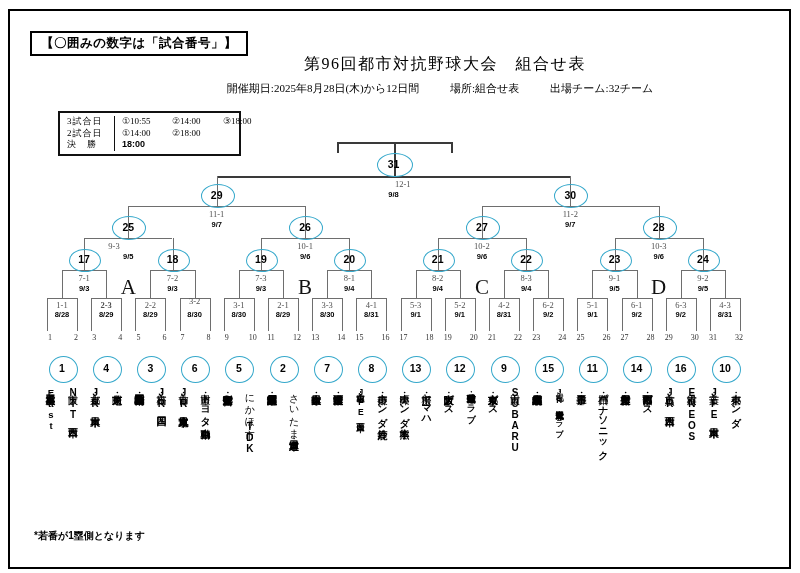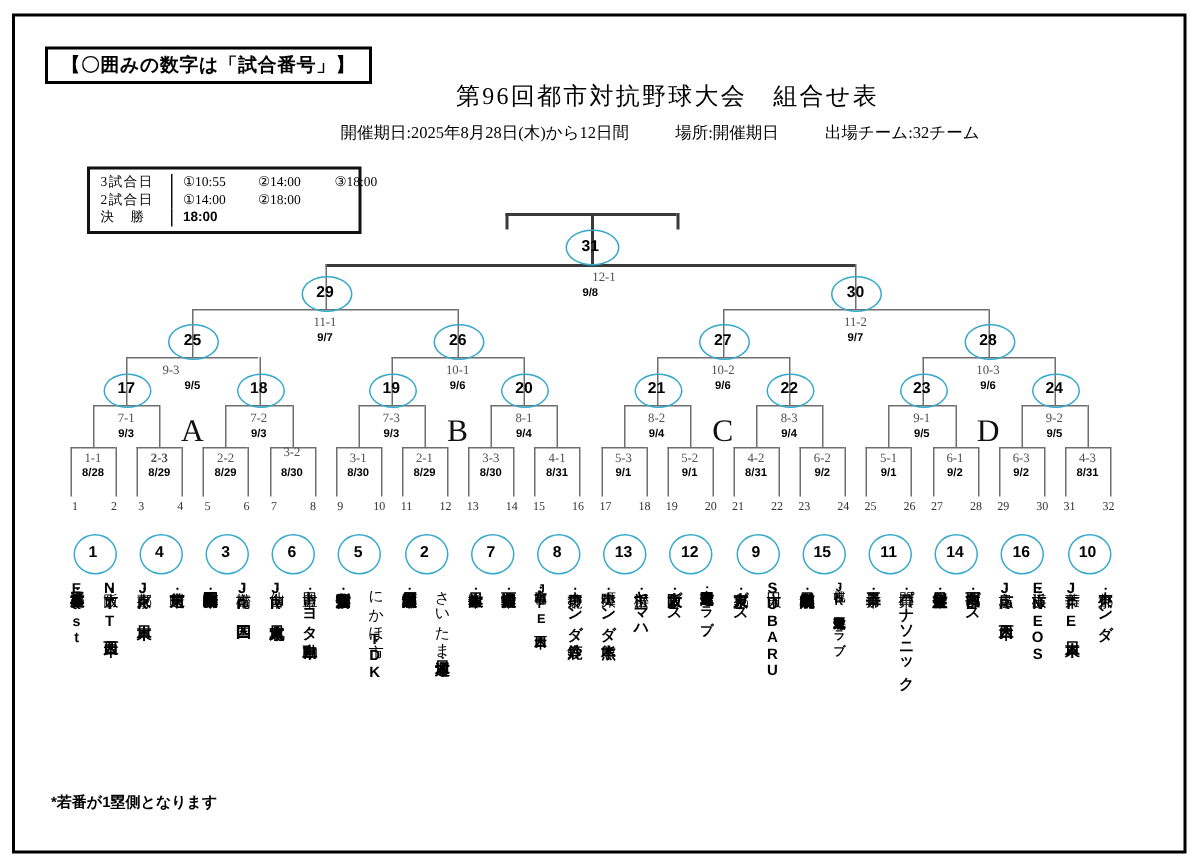--- a/index.html
+++ b/index.html
@@ -43,21 +43,21 @@
 
 <div id="sheet">
   <div class="page-border"></div>
 
   <div class="note-box">【〇囲みの数字は「試合番号」】</div>
 
   <div class="title">第96回都市対抗野球大会　組合せ表</div>
 
   <div class="info">
     <span>開催期日:2025年8月28日(木)から12日間</span>
-    <span>場所:開催期日</span>
+    <span>場所:組合せ表</span>
     <span>出場チーム:32チーム</span>
   </div>
 
   <div class="schedule">
     <div class="srow">
       <span class="slabel">3試合日</span>
       <span class="stime">①10:55</span>
       <span class="stime">②14:00</span>
       <span class="stime">③18:00</span>
     </div>

